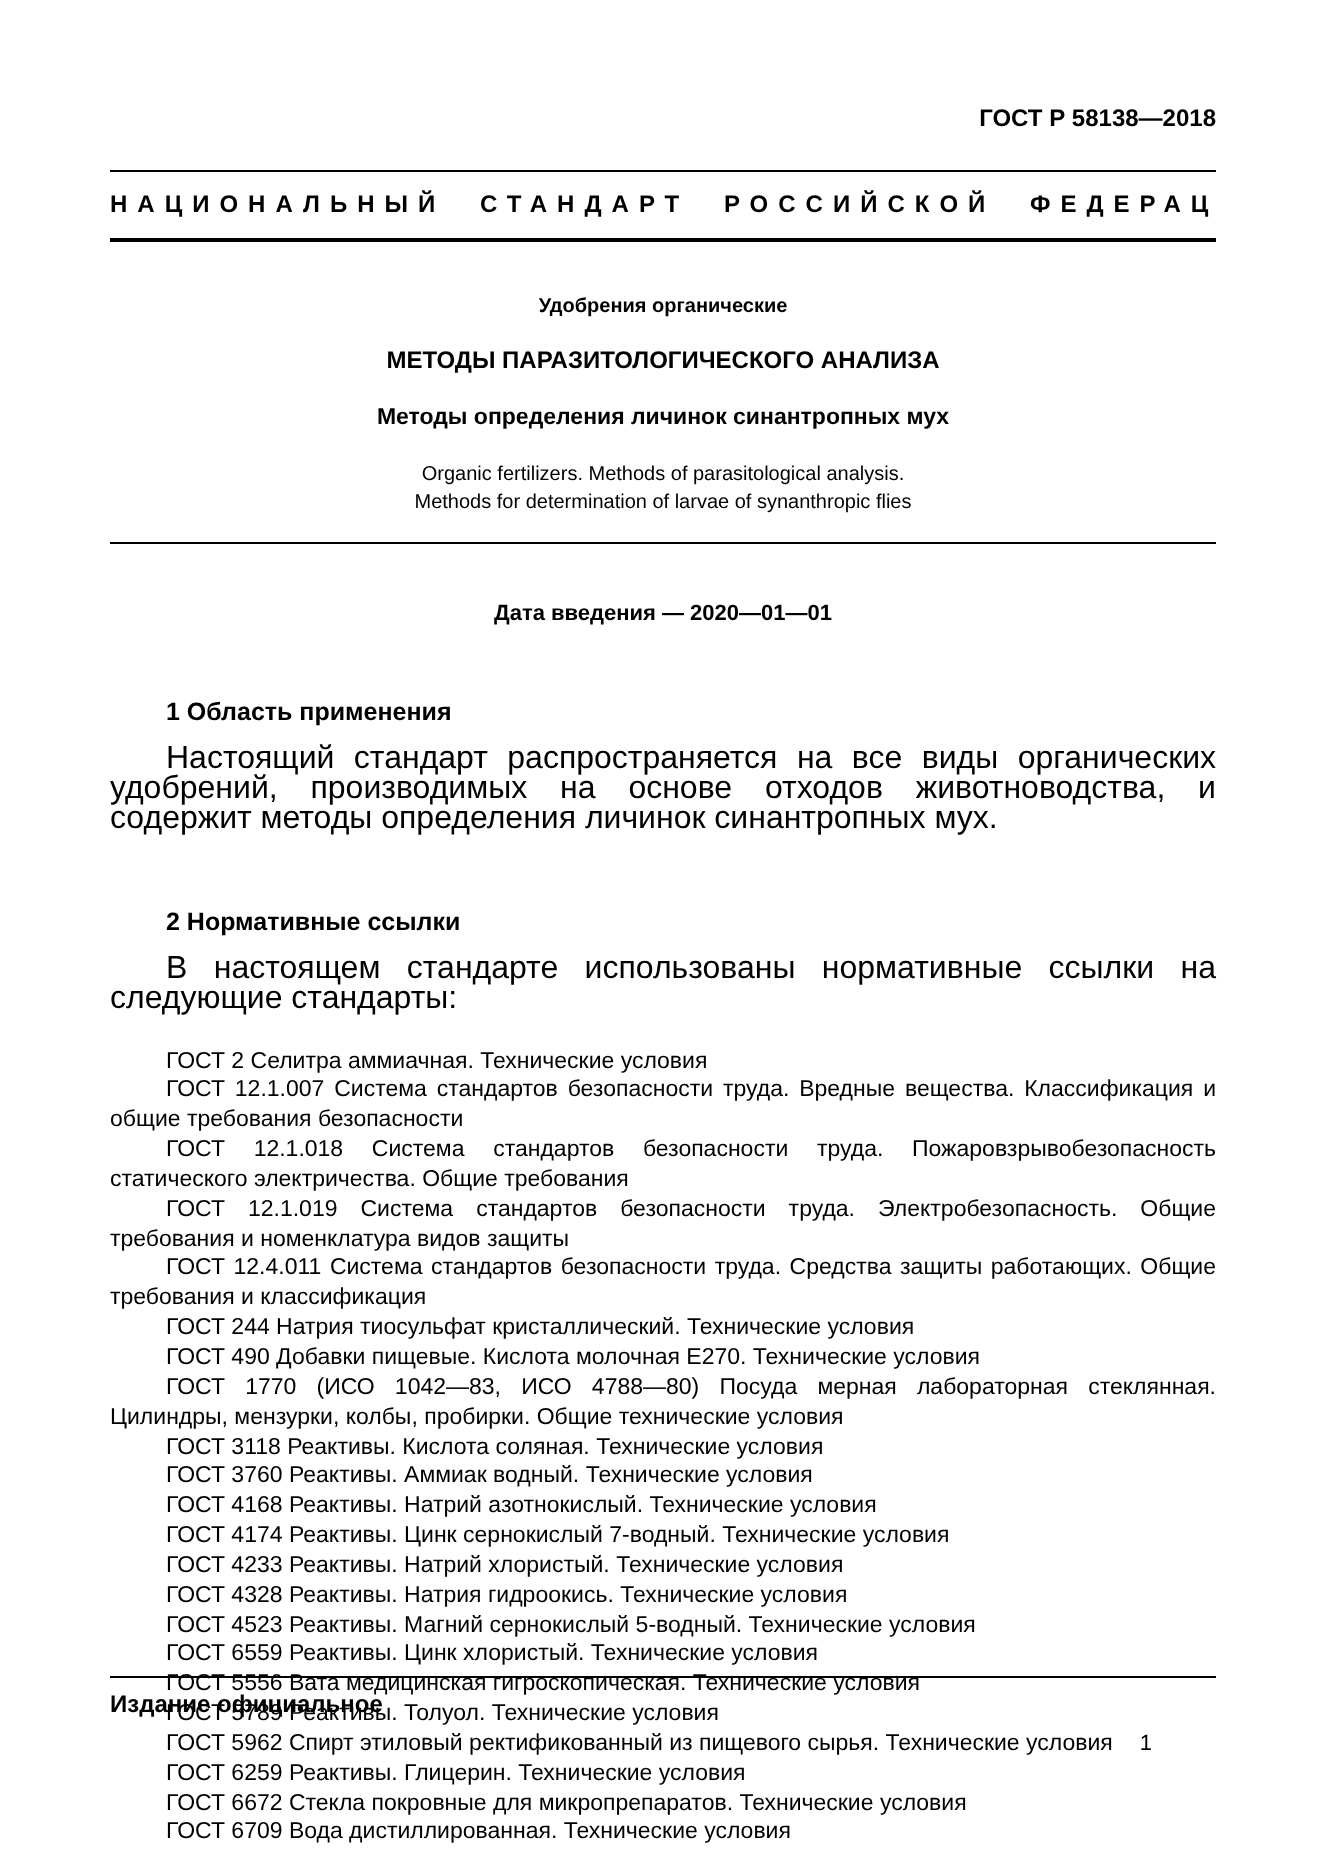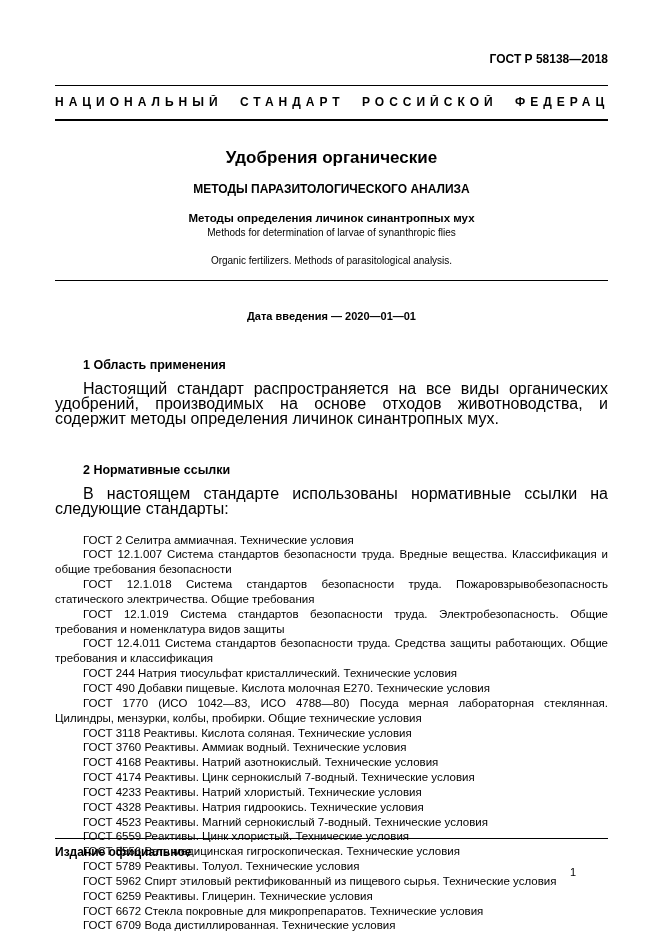--- a/index.html
+++ b/index.html
@@ -32,21 +32,21 @@
     letter-spacing: 5px;
     word-spacing: 9px;
     text-align: justify;
     text-align-last: justify;
     margin: 9px 0 10px 0;
     white-space: nowrap;
     overflow: hidden;
   }
 
   .title-block { text-align: center; }
-  .subject    { font-weight: bold; font-size: 17px; margin-top: 27px; }
+  .subject    { font-weight: bold; font-size: 10px; margin-top: 27px; }
   .title-main { font-weight: bold; font-size: 12px;   margin-top: 14px; }
   .title-sub  { font-weight: bold; font-size: 11.5px; margin-top: 16px; }
   .title-en   { font-size: 10px; margin-top: 3px; }
   .title-en.first { margin-top: 17px; }
   .title-block-rule { margin-top: 14px; }
 
   .effective-date {
     text-align: center;
     font-weight: bold;
     font-size: 11px;
@@ -107,22 +107,22 @@
     <div class="rule thin"></div>
 
     <div class="banner">НАЦИОНАЛЬНЫЙ СТАНДАРТ РОССИЙСКОЙ ФЕДЕРАЦИИ</div>
 
     <div class="rule thick"></div>
 
     <div class="title-block">
       <p class="subject">Удобрения органические</p>
       <p class="title-main">МЕТОДЫ ПАРАЗИТОЛОГИЧЕСКОГО АНАЛИЗА</p>
       <p class="title-sub">Методы определения личинок синантропных мух</p>
+      <p class="title-en first">Organic fertilizers. Methods of parasitological analysis.</p>
       <p class="title-en">Methods for determination of larvae of synanthropic flies</p>
-      <p class="title-en first">Organic fertilizers. Methods of parasitological analysis.</p>
     </div>
 
     <div class="rule thin title-block-rule"></div>
 
     <div class="effective-date">Дата введения — 2020—01—01</div>
 
     <h2 class="section-heading">1 Область применения</h2>
     <p class="body-text">Настоящий стандарт распространяется на все виды органических удобрений, производимых на основе отходов животноводства, и содержит методы определения личинок синантропных мух.</p>
 
     <h2 class="section-heading">2 Нормативные ссылки</h2>
@@ -136,21 +136,21 @@
         <p class="ref-item">ГОСТ 12.4.011 Система стандартов безопасности труда. Средства защиты работающих. Общие требования и классификация</p>
         <p class="ref-item">ГОСТ 244 Натрия тиосульфат кристаллический. Технические условия</p>
         <p class="ref-item">ГОСТ 490 Добавки пищевые. Кислота молочная Е270. Технические условия</p>
         <p class="ref-item">ГОСТ 1770 (ИСО 1042—83, ИСО 4788—80) Посуда мерная лабораторная стеклянная. Цилиндры, мензурки, колбы, пробирки. Общие технические условия</p>
         <p class="ref-item">ГОСТ 3118 Реактивы. Кислота соляная. Технические условия</p>
         <p class="ref-item">ГОСТ 3760 Реактивы. Аммиак водный. Технические условия</p>
         <p class="ref-item">ГОСТ 4168 Реактивы. Натрий азотнокислый. Технические условия</p>
         <p class="ref-item">ГОСТ 4174 Реактивы. Цинк сернокислый 7-водный. Технические условия</p>
         <p class="ref-item">ГОСТ 4233 Реактивы. Натрий хлористый. Технические условия</p>
         <p class="ref-item">ГОСТ 4328 Реактивы. Натрия гидроокись. Технические условия</p>
-        <p class="ref-item">ГОСТ 4523 Реактивы. Магний сернокислый 7-водный. Технические условия</p>
+        <p class="ref-item">ГОСТ 4523 Реактивы. Магний сернокислый 5-водный. Технические условия</p>
         <p class="ref-item">ГОСТ 6559 Реактивы. Цинк хлористый. Технические условия</p>
         <p class="ref-item">ГОСТ 5556 Вата медицинская гигроскопическая. Технические условия</p>
         <p class="ref-item">ГОСТ 5789 Реактивы. Толуол. Технические условия</p>
         <p class="ref-item">ГОСТ 5962 Спирт этиловый ректификованный из пищевого сырья. Технические условия</p>
         <p class="ref-item">ГОСТ 6259 Реактивы. Глицерин. Технические условия</p>
         <p class="ref-item">ГОСТ 6672 Стекла покровные для микропрепаратов. Технические условия</p>
         <p class="ref-item">ГОСТ 6709 Вода дистиллированная. Технические условия</p>
       </div>
 
   </div>

